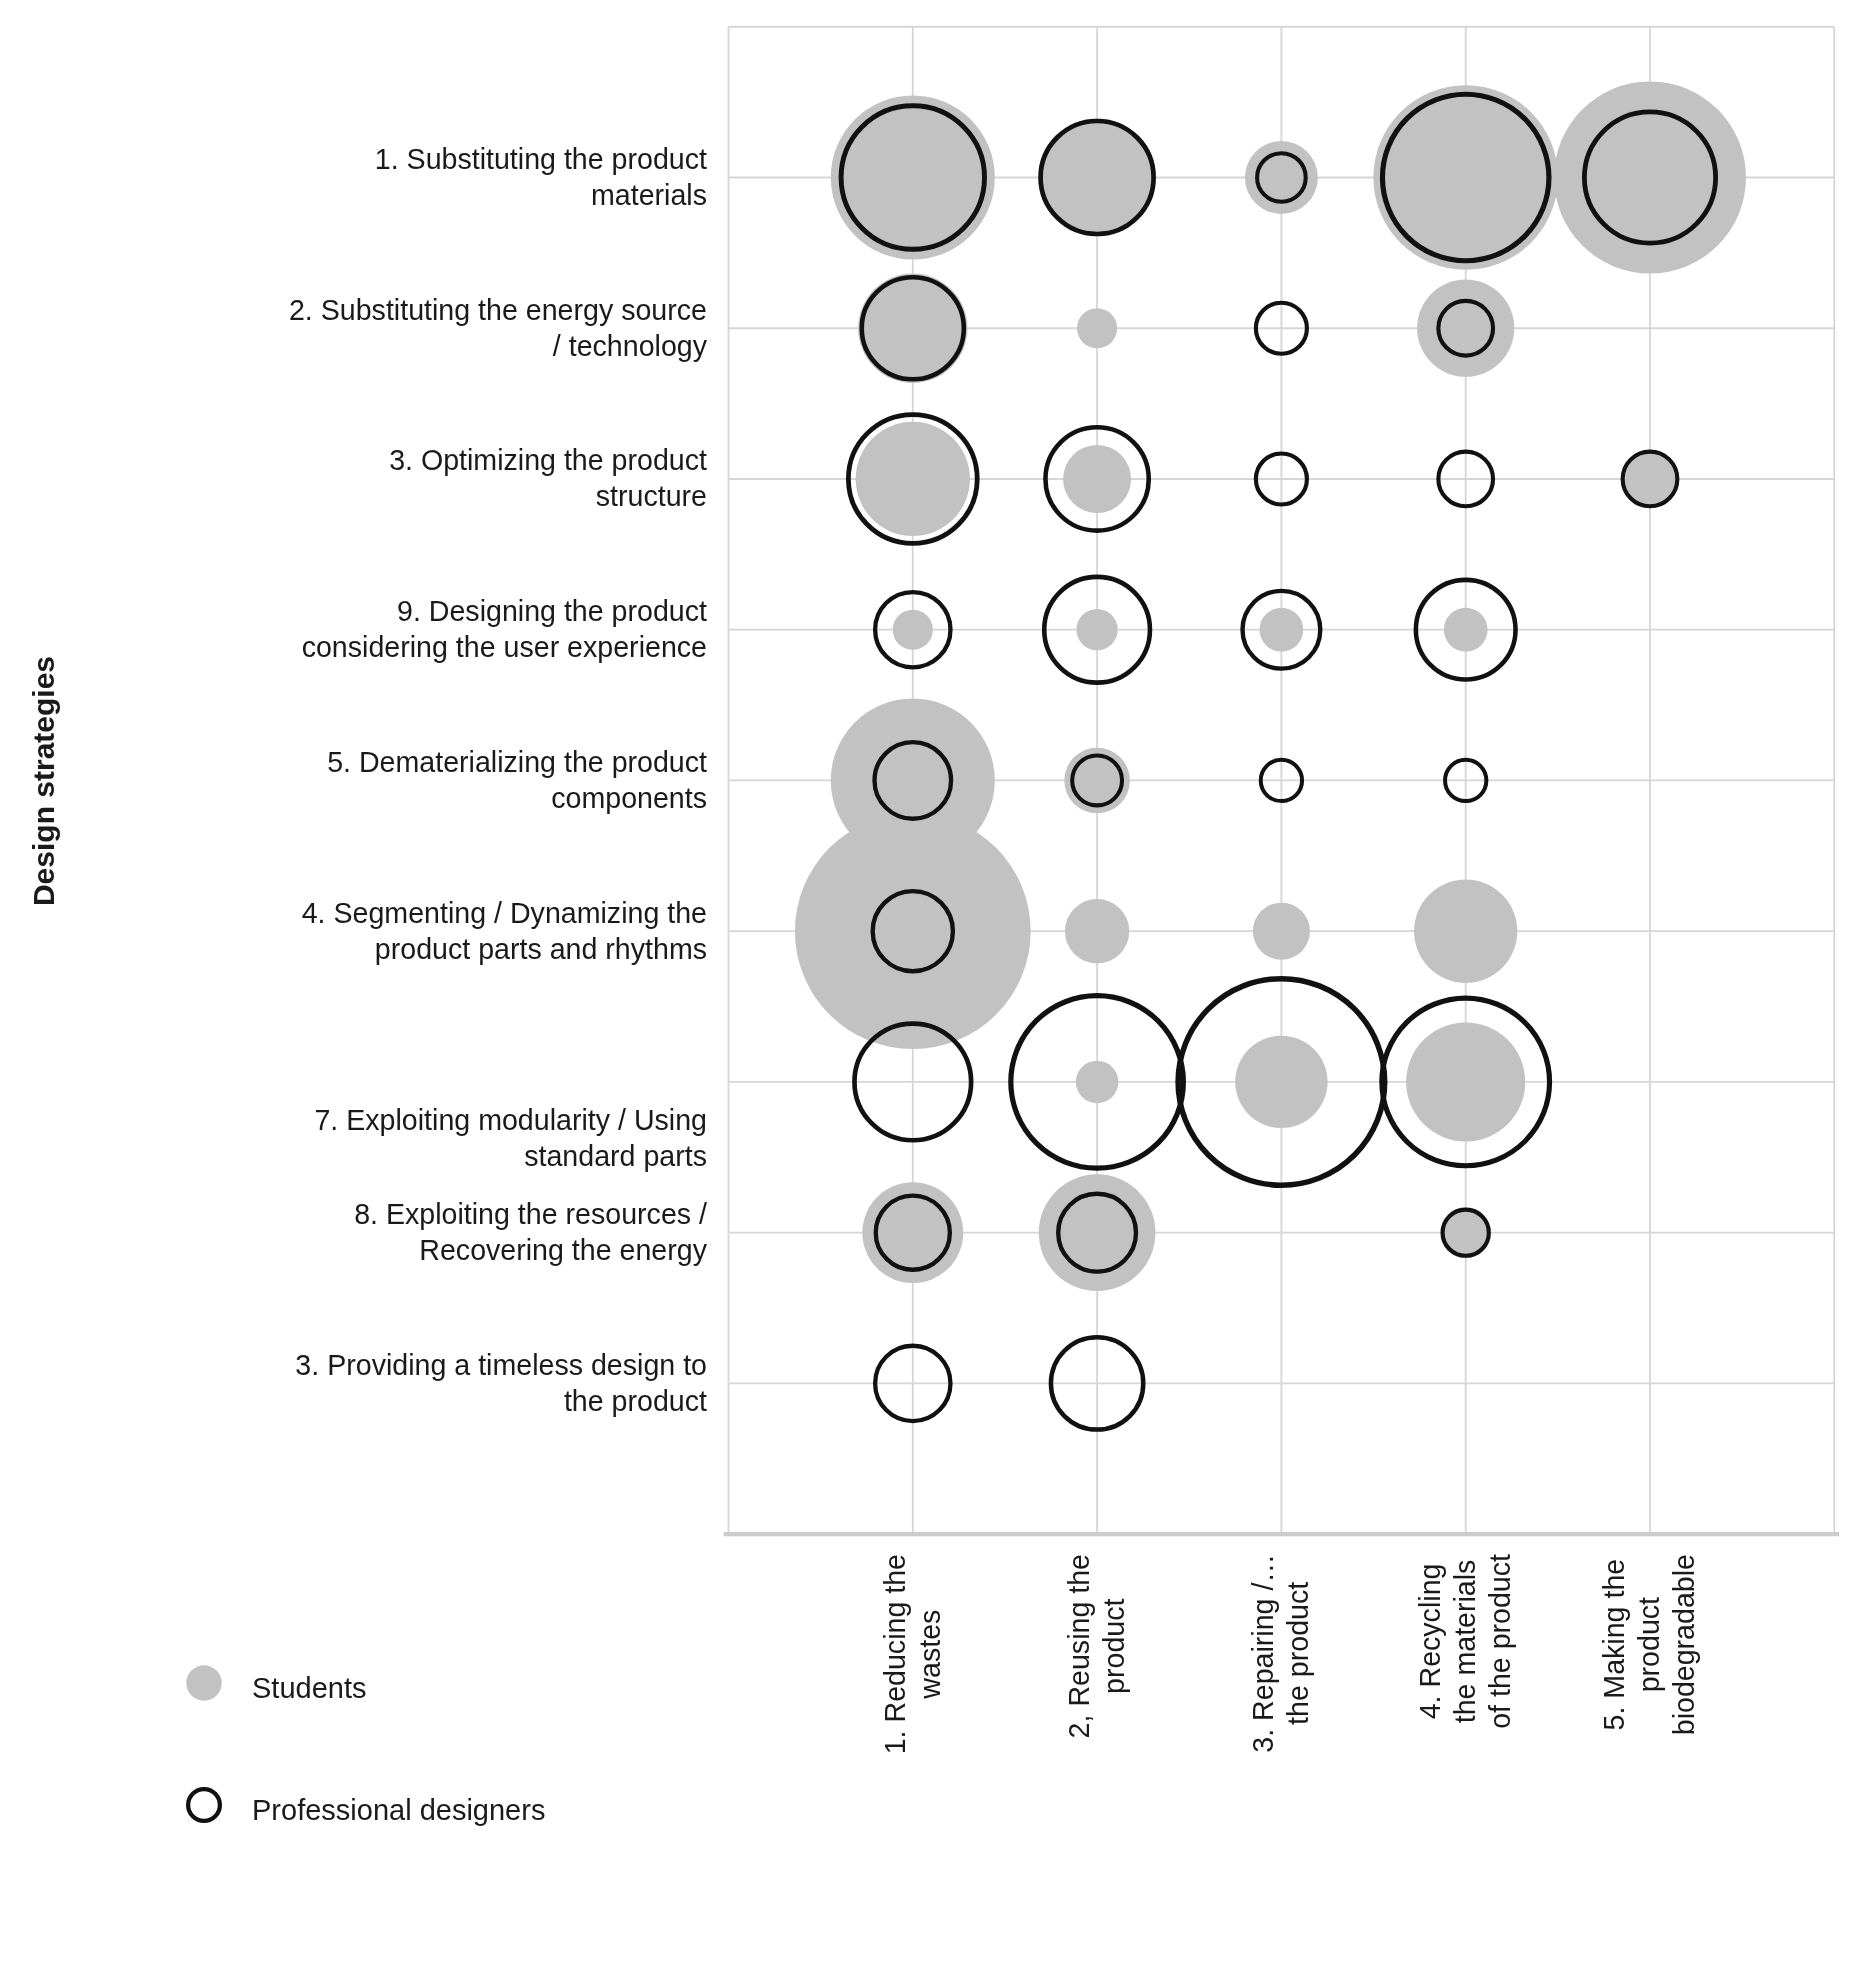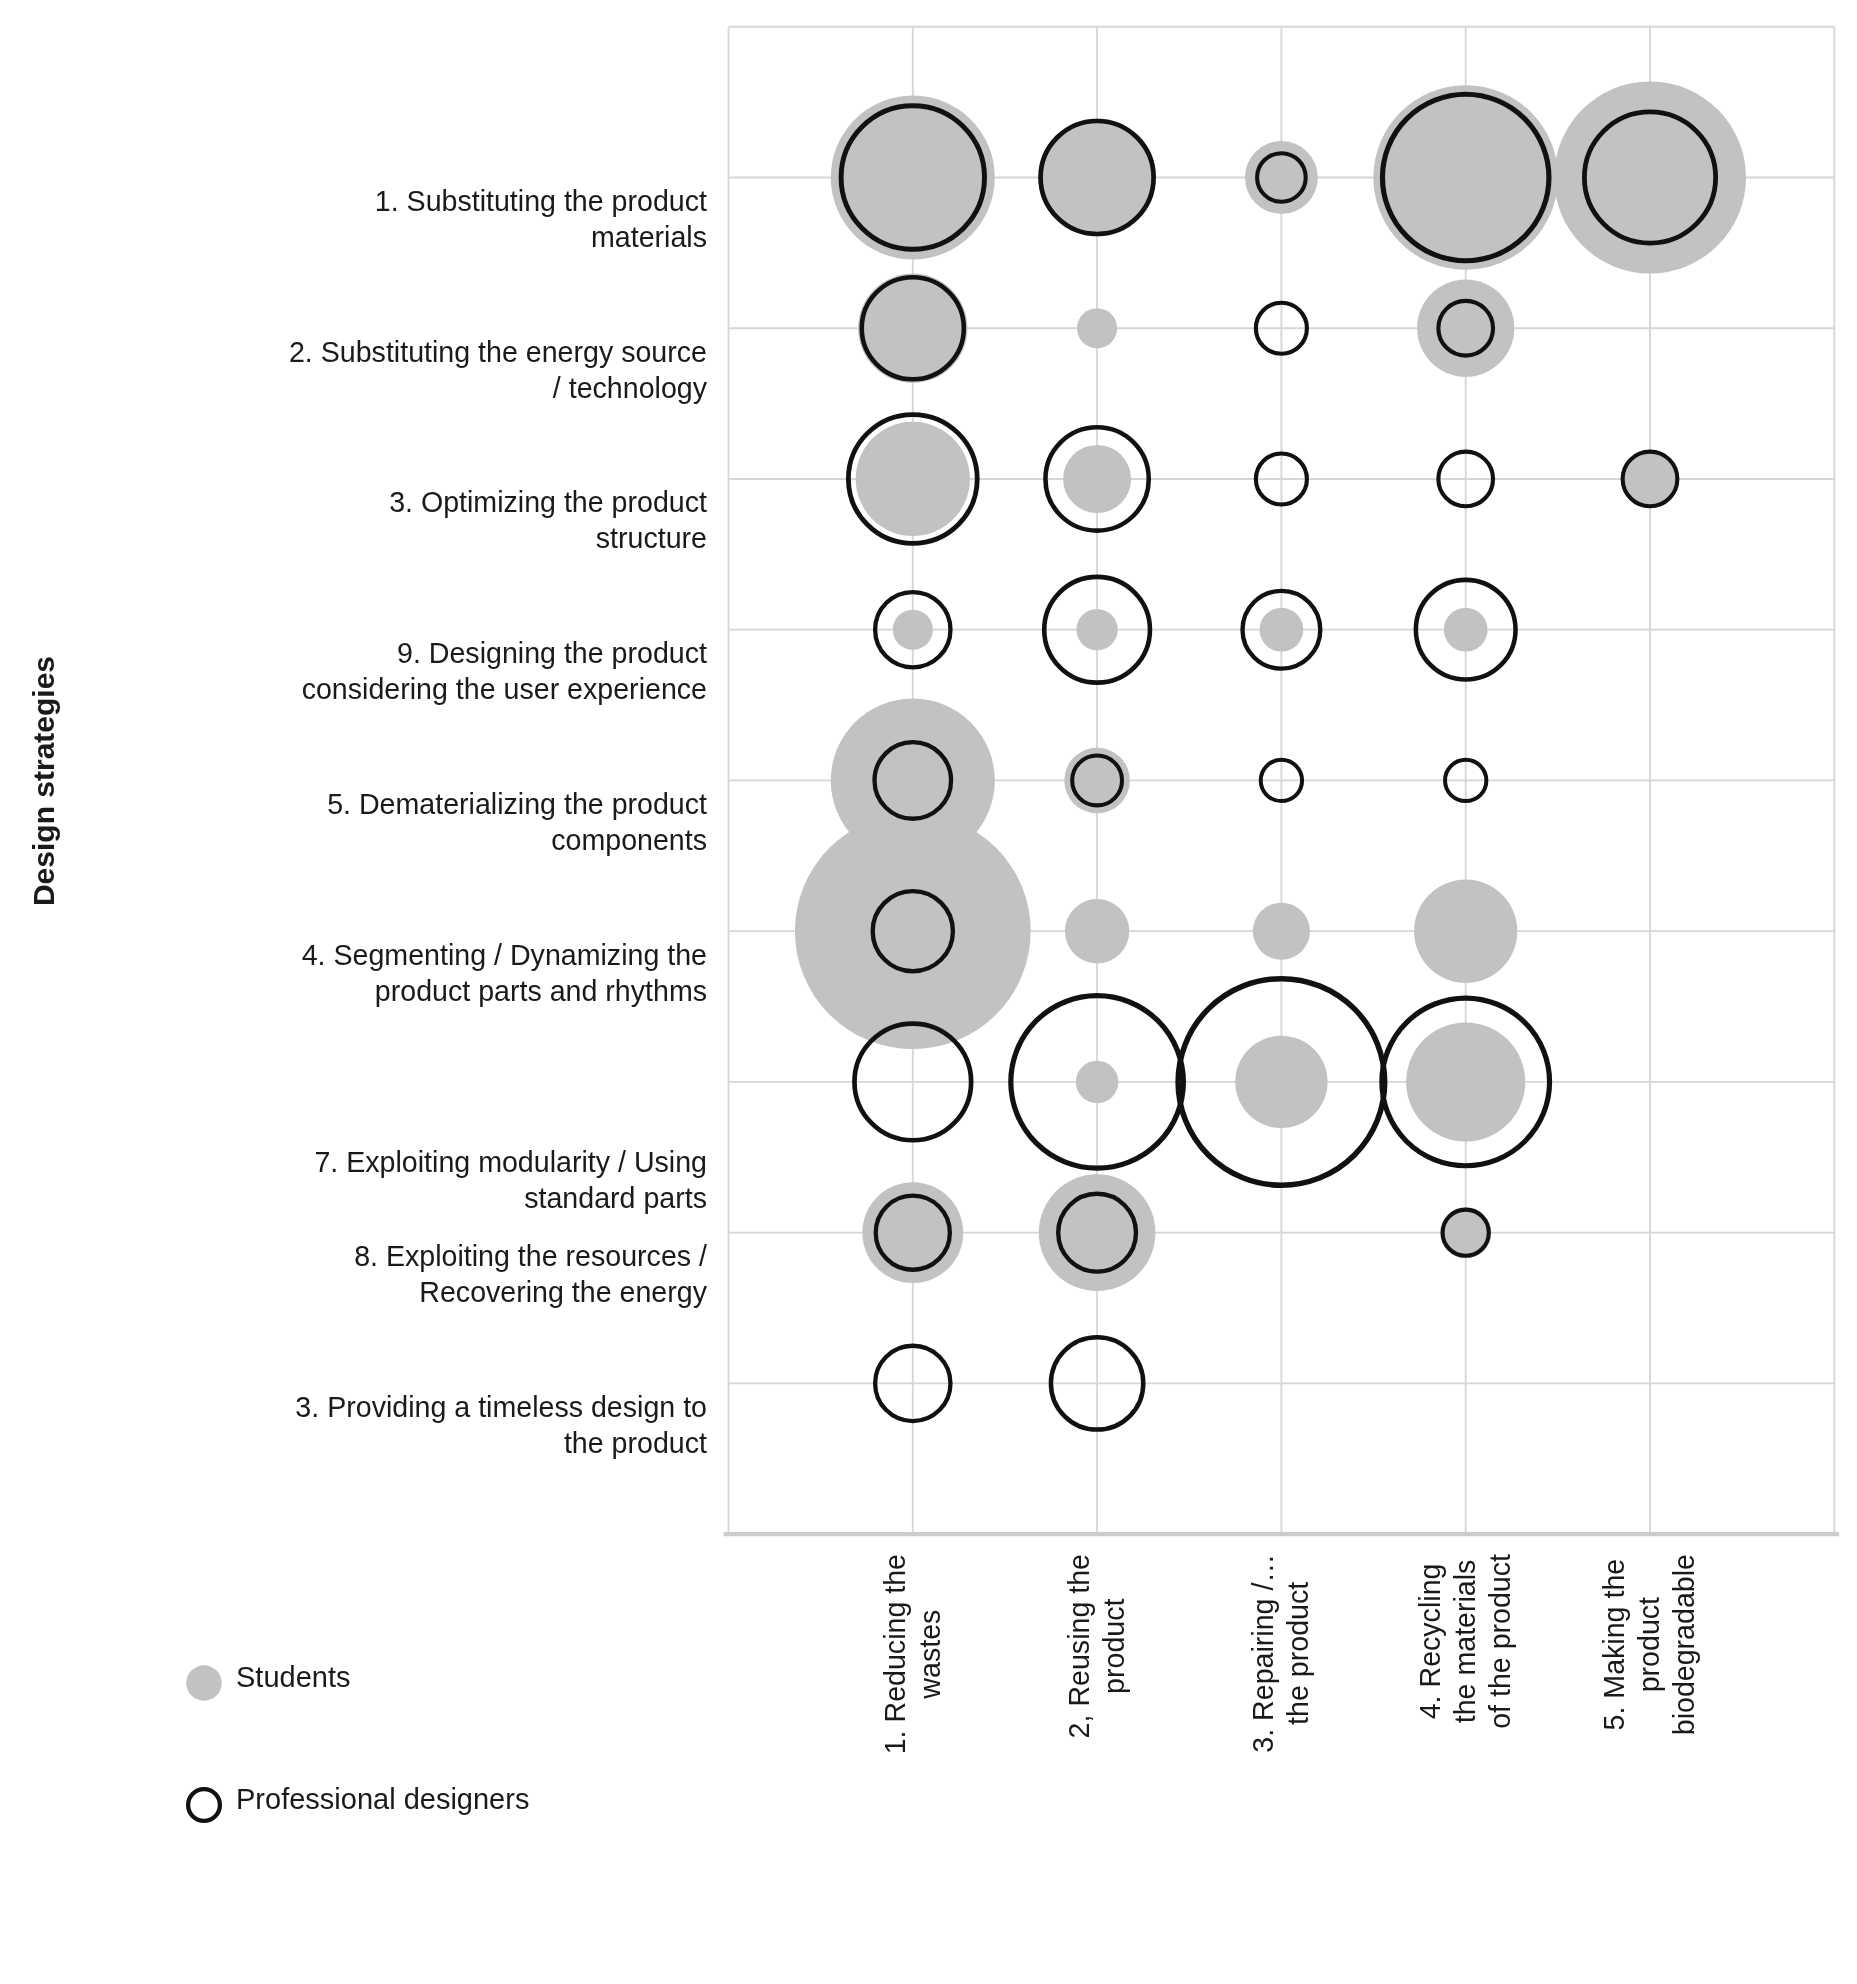--- a/index.html
+++ b/index.html
@@ -12,21 +12,20 @@
     overflow:hidden;
   }
   .ylab{
     position:absolute;
     left:0;
     width:707px;
     text-align:right;
     font-size:28.6px;
     line-height:36px;
     white-space:pre-line;
-    margin-top:42px;
   }
   .xlab{
     position:absolute;
     font-size:28.6px;
     line-height:35px;
     text-align:center;
     white-space:pre-line;
     transform:rotate(-90deg) translateX(-100%);
     transform-origin:top left;
   }
@@ -43,22 +42,22 @@
   #x-title{
     left:728px;top:1913px;
     width:1106px;
     text-align:center;
   }
   .legend-row{
     position:absolute;
     left:182px;
     height:44px;
     display:flex;
-    align-items:flex-start;
-    gap:10px;
+    align-items:flex-end;
+    gap:26px;
   }
   .legend-row span{
     font-size:29px;
   }
   #chart{position:absolute;left:0;top:0;}
 </style>
 </head>
 <body>
 
 <div id="app">

